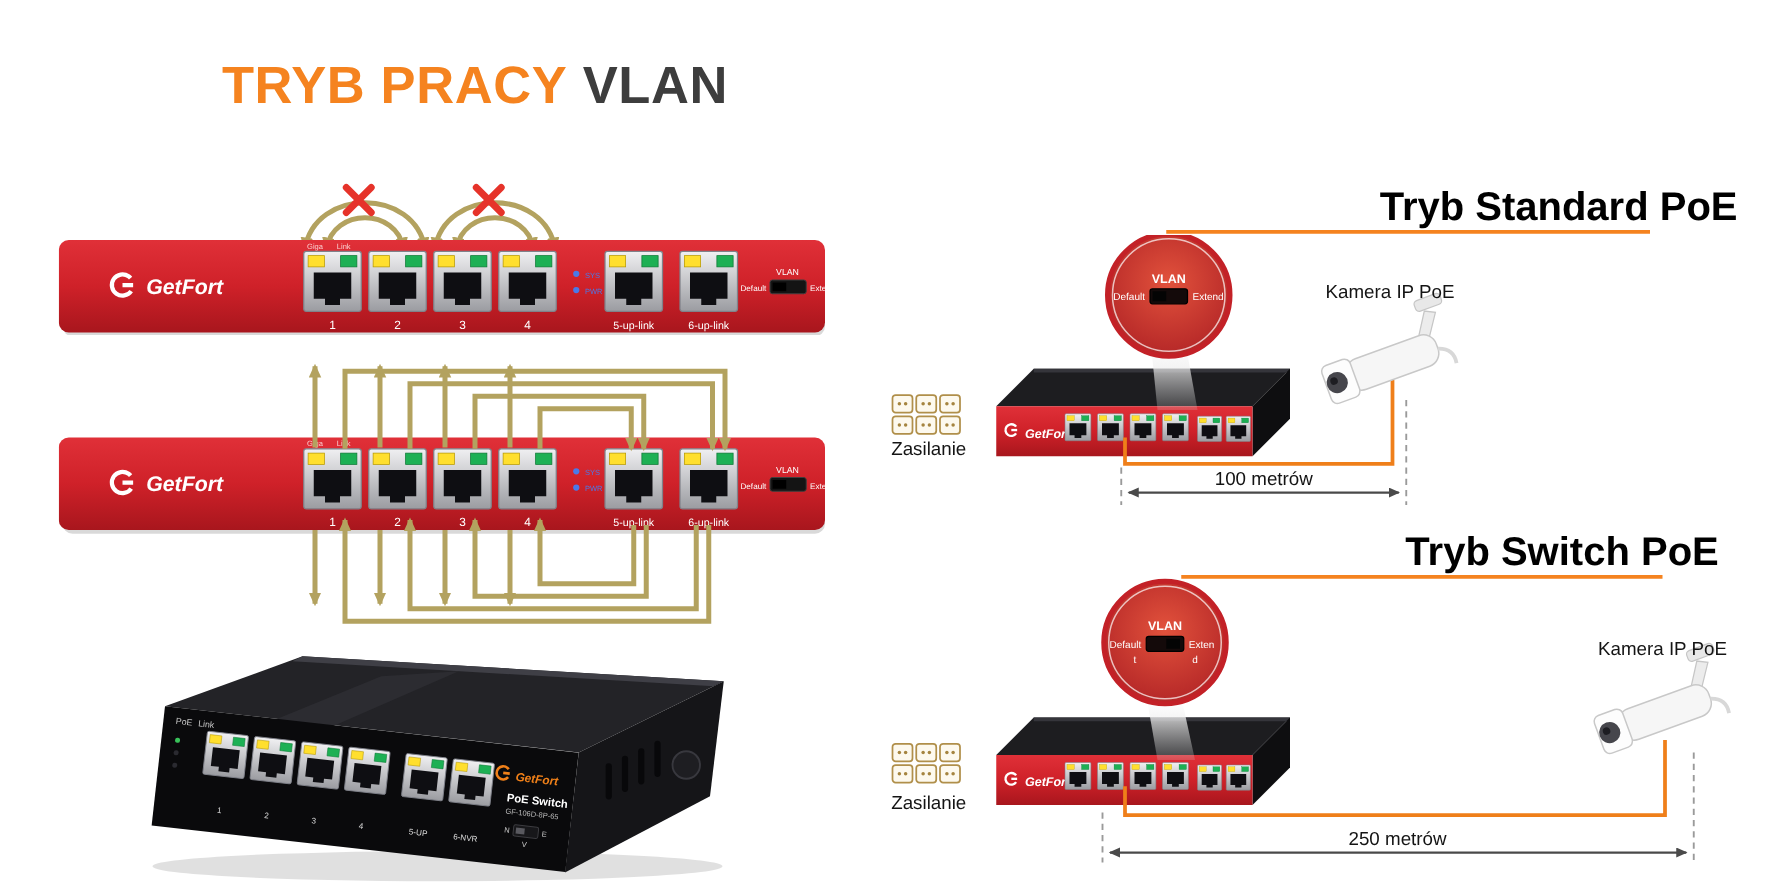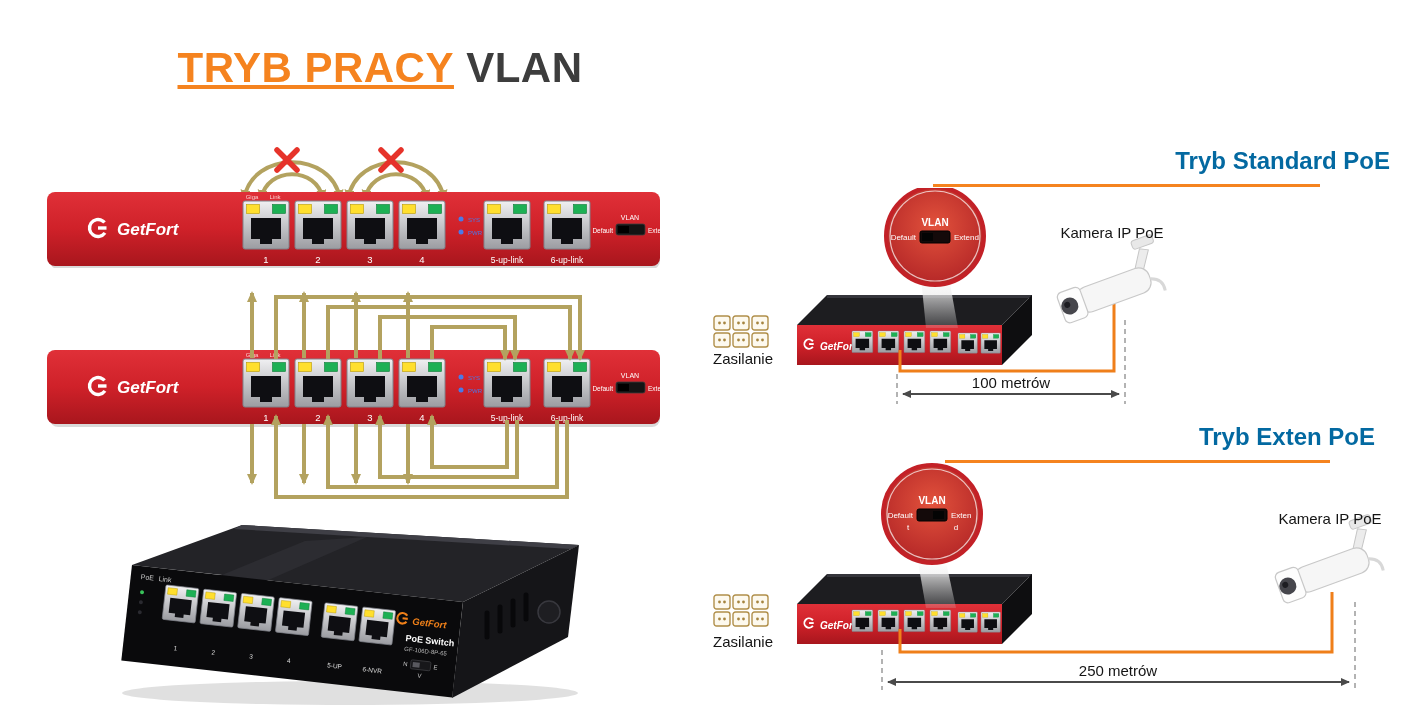--- a/index.html
+++ b/index.html
@@ -1,22 +1,22 @@
 <!DOCTYPE html>
 <html><head>
 <meta charset="utf-8">
 <style>
   html,body{margin:0;padding:0;background:#fff;}
   .canvas{position:relative;width:1412px;height:708px;background:#ffffff;overflow:hidden;
           font-family:"Liberation Sans",sans-serif;}
   .abs{position:absolute;}
   .title{position:absolute;text-align:center;font-size:42px;letter-spacing:.5px;white-space:nowrap;}
-  .tp{color:#f5831f;font-weight:600;text-decoration:underline;}
+  .tp{color:#f5831f;font-weight:600;}
   .te{color:#3d3d3d;font-weight:800;}
-  .sec-h{position:absolute;text-align:right;font-size:24px;font-weight:700;color:#0369a1;}
+  .sec-h{position:absolute;text-align:right;font-size:32px;font-weight:700;color:#000000;}
   .hr-orange{position:absolute;height:3px;background:#f5831f;}
   svg text{font-family:"Liberation Sans",sans-serif;}
   .brand{font-size:17px;font-weight:bold;font-style:italic;fill:#fff;}
   .brand-sm{font-size:10px;font-weight:bold;font-style:italic;fill:#fff;}
   .t6{font-size:6px;fill:#ffe9e9;opacity:.85;text-anchor:middle;}
   .t6b{font-size:6px;fill:#4a79e8;}
   .t6e{font-size:6.5px;fill:#fff;text-anchor:end;}
   .t6s{font-size:6.5px;fill:#fff;}
   .t7{font-size:7px;fill:#fff;text-anchor:middle;}
   .t8{font-size:8.5px;fill:#fff;text-anchor:middle;}
@@ -250,21 +250,21 @@
       <rect x="288" y="63" width="20" height="9" rx="1.5" fill="#17171a" stroke="#3c3c40" stroke-width="0.8"></rect>
       <rect x="290" y="65" width="7" height="5" fill="#59595f"></rect>
       <text x="285" y="70" class="pmode" text-anchor="end">N</text>
       <text x="311" y="70" class="pmode">E</text>
       <text x="298" y="80" class="pmode" text-anchor="middle">V</text>
     </g>
   </svg>
 
   <div class="sec-h" style="left:830px;top:147px;width:560px;">Tryb Standard PoE</div>
   <div class="hr-orange" style="left:933px;top:184px;width:387px;"></div>
-  <div class="sec-h" style="left:830px;top:423px;width:545px;">Tryb Exten PoE</div>
+  <div class="sec-h" style="left:830px;top:423px;width:545px;">Tryb Switch PoE</div>
   <div class="hr-orange" style="left:945px;top:460px;width:385px;"></div>
 
   <svg class="abs" style="left:700px;top:188px" width="712" height="232">
     <g transform="translate(14,128)">
         <use href="#outletgrid"></use>
       </g>
     <text x="43" y="176" class="lbl">Zasilanie</text>
     <g transform="translate(97,137)">
         <use href="#miniswitch"></use>
       </g>

